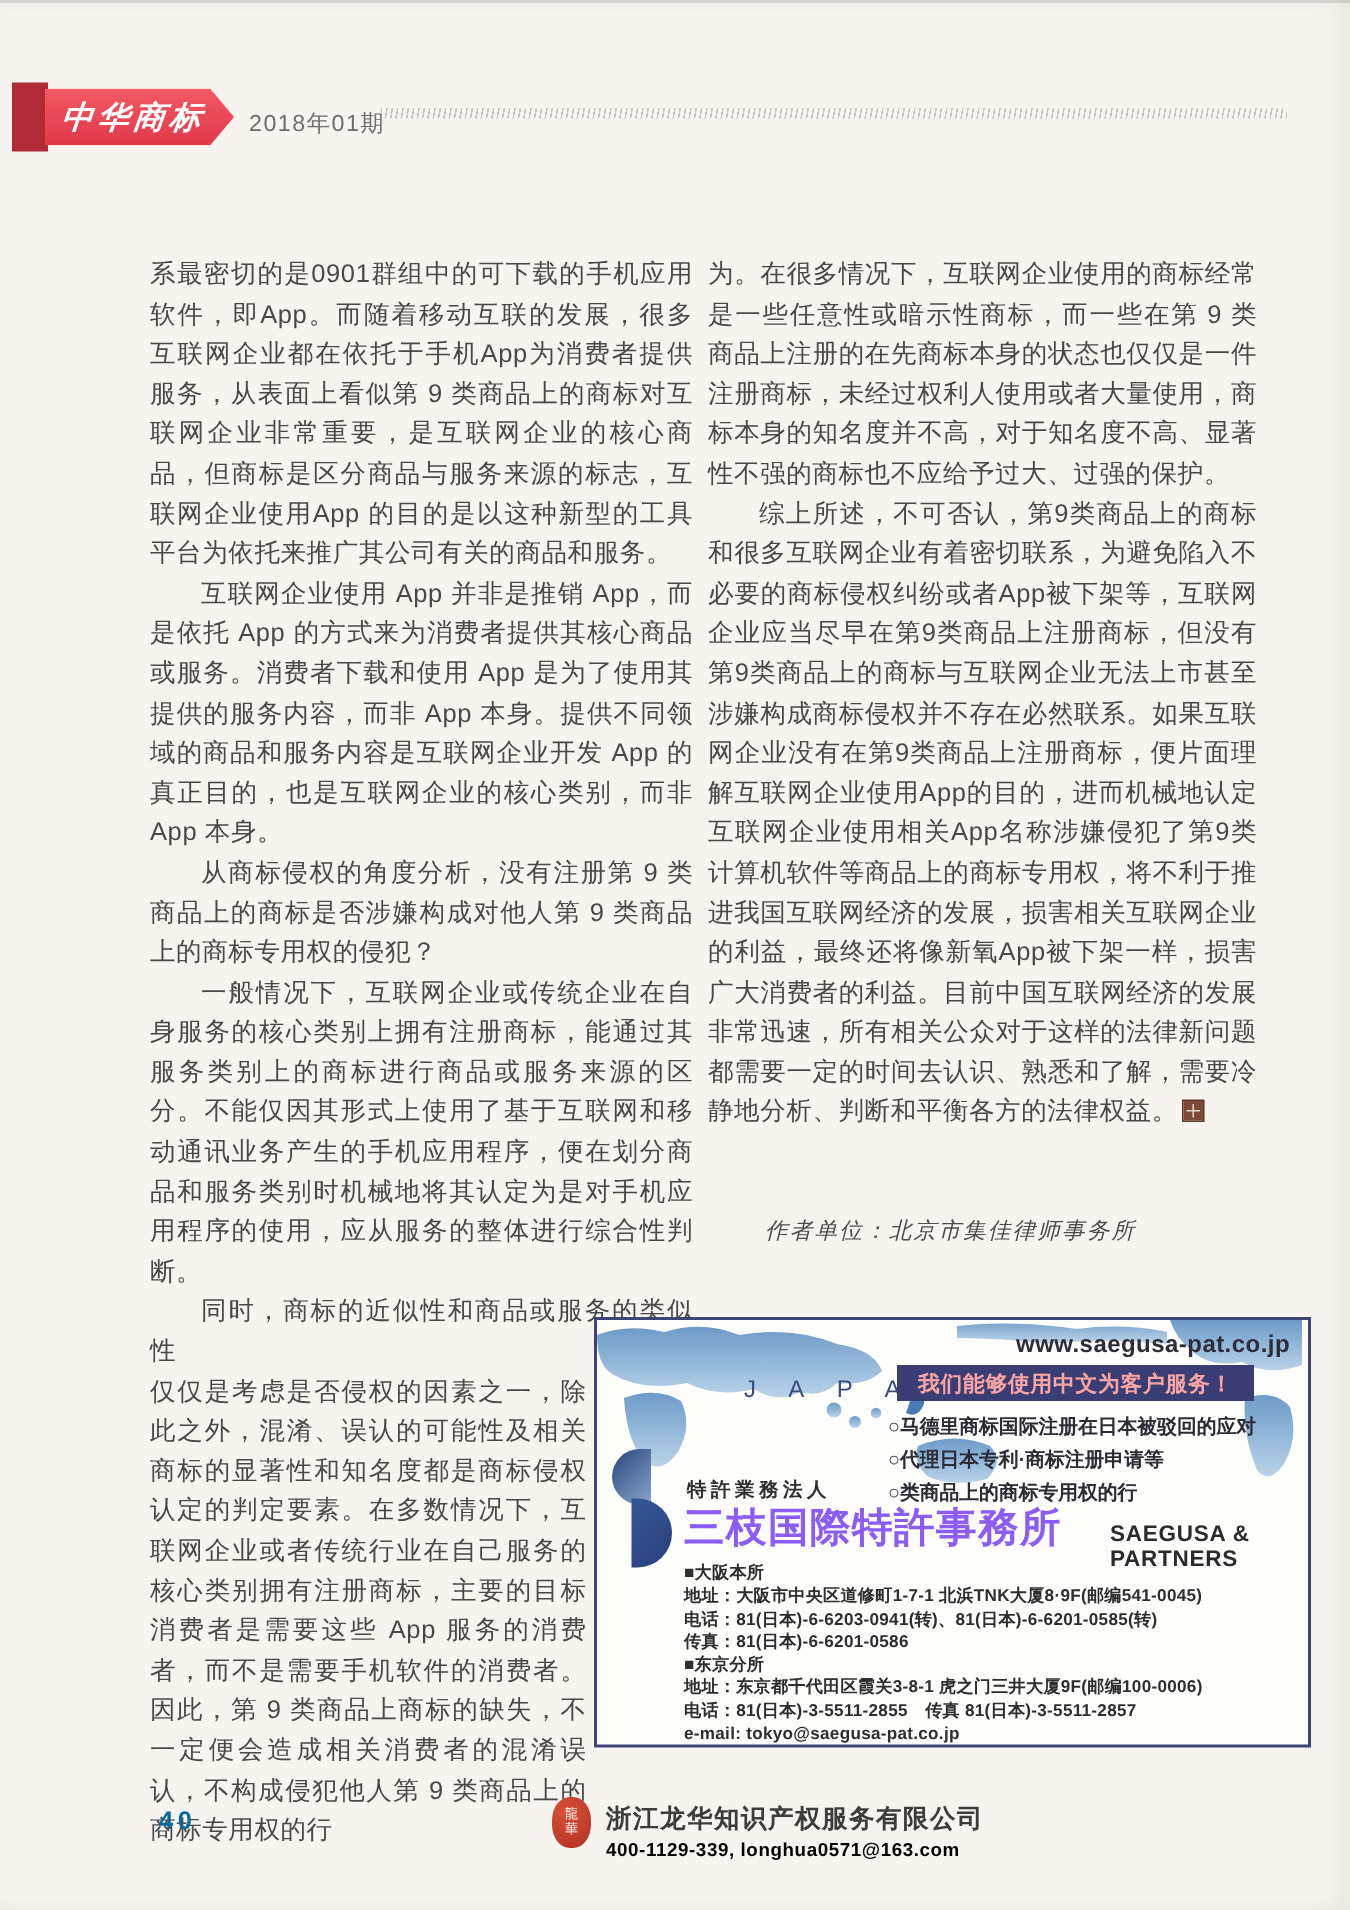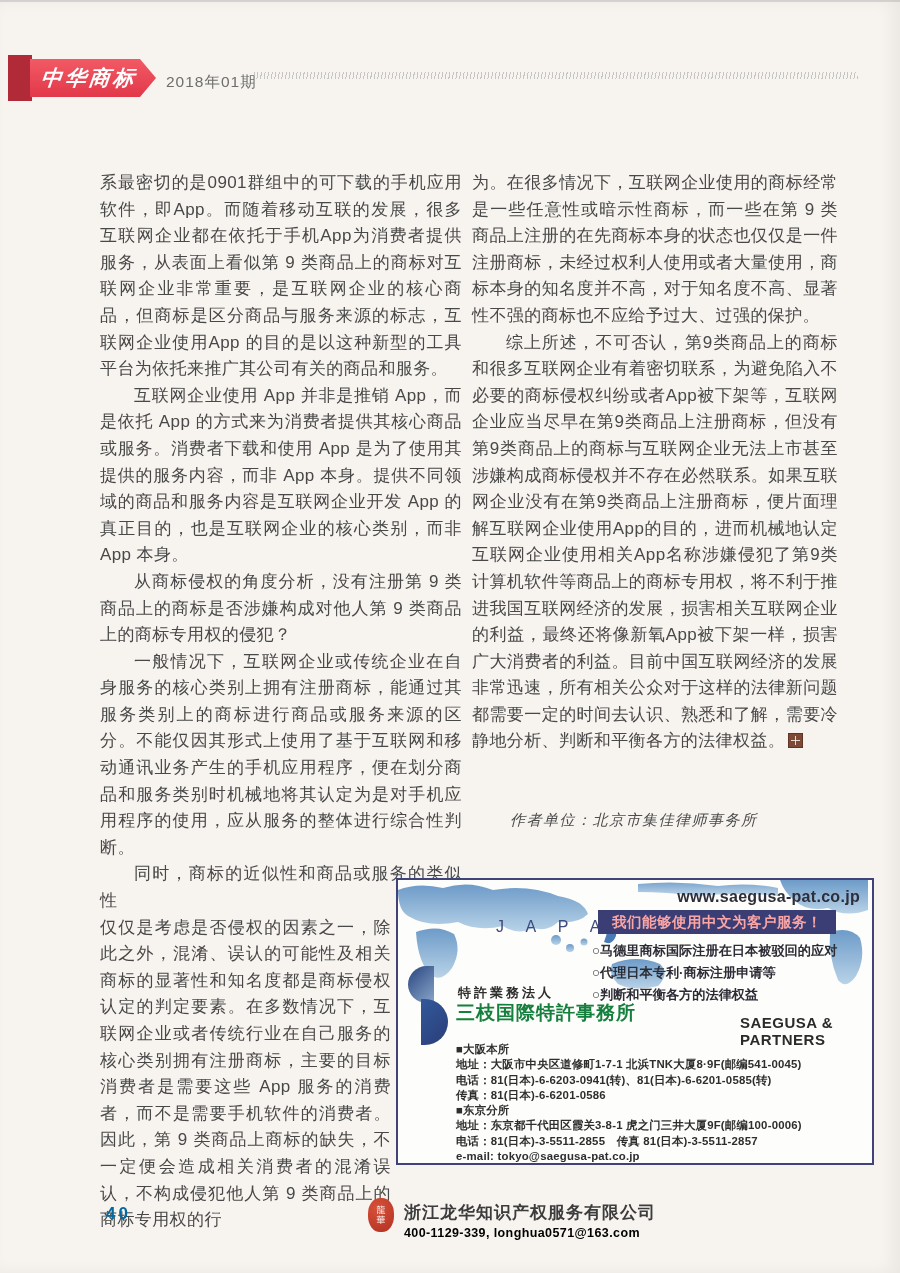--- a/index.html
+++ b/index.html
@@ -72,21 +72,21 @@
     position:absolute;left:0;top:0;width:26px;height:37px;
     background:linear-gradient(135deg,#27457f,#8aa5c9);
     border-radius:26px 0 0 26px;
   }
   .ad-logo .s-bot{
     position:absolute;left:13px;top:33px;width:27px;height:46px;
     background:linear-gradient(135deg,#33589a,#2a3e78);
     border-radius:0 27px 27px 0;
   }
   .ad-firm-type{position:absolute;left:60px;top:104px;font-size:13px;color:#2f2f2f;letter-spacing:3px;font-weight:bold;}
-  .ad-firm-name{position:absolute;left:58px;top:120px;font-size:19px;font-weight:bold;color:#15803d;letter-spacing:1px;}
+  .ad-firm-name{position:absolute;left:58px;top:120px;font-size:27px;font-weight:bold;color:#8b5cf6;letter-spacing:1px;}
   .ad-firm-en{position:absolute;left:342px;top:134px;font-size:15px;font-weight:bold;color:#2b2b2b;letter-spacing:.5px;}
   .ad-address{position:absolute;left:58px;top:162px;font-size:11.4px;font-weight:bold;color:#2e2e2e;line-height:15.3px;letter-spacing:.2px;}
   .ad-address div{white-space:nowrap;}
   
   .page-number{position:absolute;left:106px;top:1204px;font-size:17px;font-weight:bold;color:#0369a1;letter-spacing:3px;}
   .footer-seal{
     position:absolute;left:368px;top:1198px;width:26px;height:34px;border-radius:46%;
     background:radial-gradient(circle at 35% 30%,#d85038,#b03122);
     color:#fff;font-size:9px;line-height:10px;font-family:"DejaVu Serif",serif;
     display:flex;flex-direction:column;align-items:center;justify-content:center;letter-spacing:0;
@@ -149,21 +149,21 @@
       <path d="M382 0 L470 0 L470 30 Q448 38 430 28 Q408 32 396 20 Q386 12 382 0 Z" fill="url(#mg)"></path>
 
       <path d="M432 52 Q452 46 462 58 Q468 78 458 96 Q448 110 440 100 Q430 76 432 52 Z" fill="url(#mg)"></path>
     </svg>
     <div class="ad-japan">J A P A N</div>
     <div class="ad-url">www.saegusa-pat.co.jp</div>
     <div class="ad-banner">我们能够使用中文为客户服务！</div>
     <div class="ad-bullets">
       <div>○马德里商标国际注册在日本被驳回的应对</div>
       <div>○代理日本专利·商标注册申请等</div>
-      <div>○判断和平衡各方的法律权益</div>
+      <div>○类商品上的商标专用权的行</div>
     </div>
     <div class="ad-logo">
       <div class="s-top"></div>
       <div class="s-bot"></div>
     </div>
     <div class="ad-firm-type">特許業務法人</div>
     <div class="ad-firm-name">三枝国際特許事務所</div>
     <div class="ad-firm-en">SAEGUSA &amp; PARTNERS</div>
     <div class="ad-address">
       <div>■大阪本所</div>

